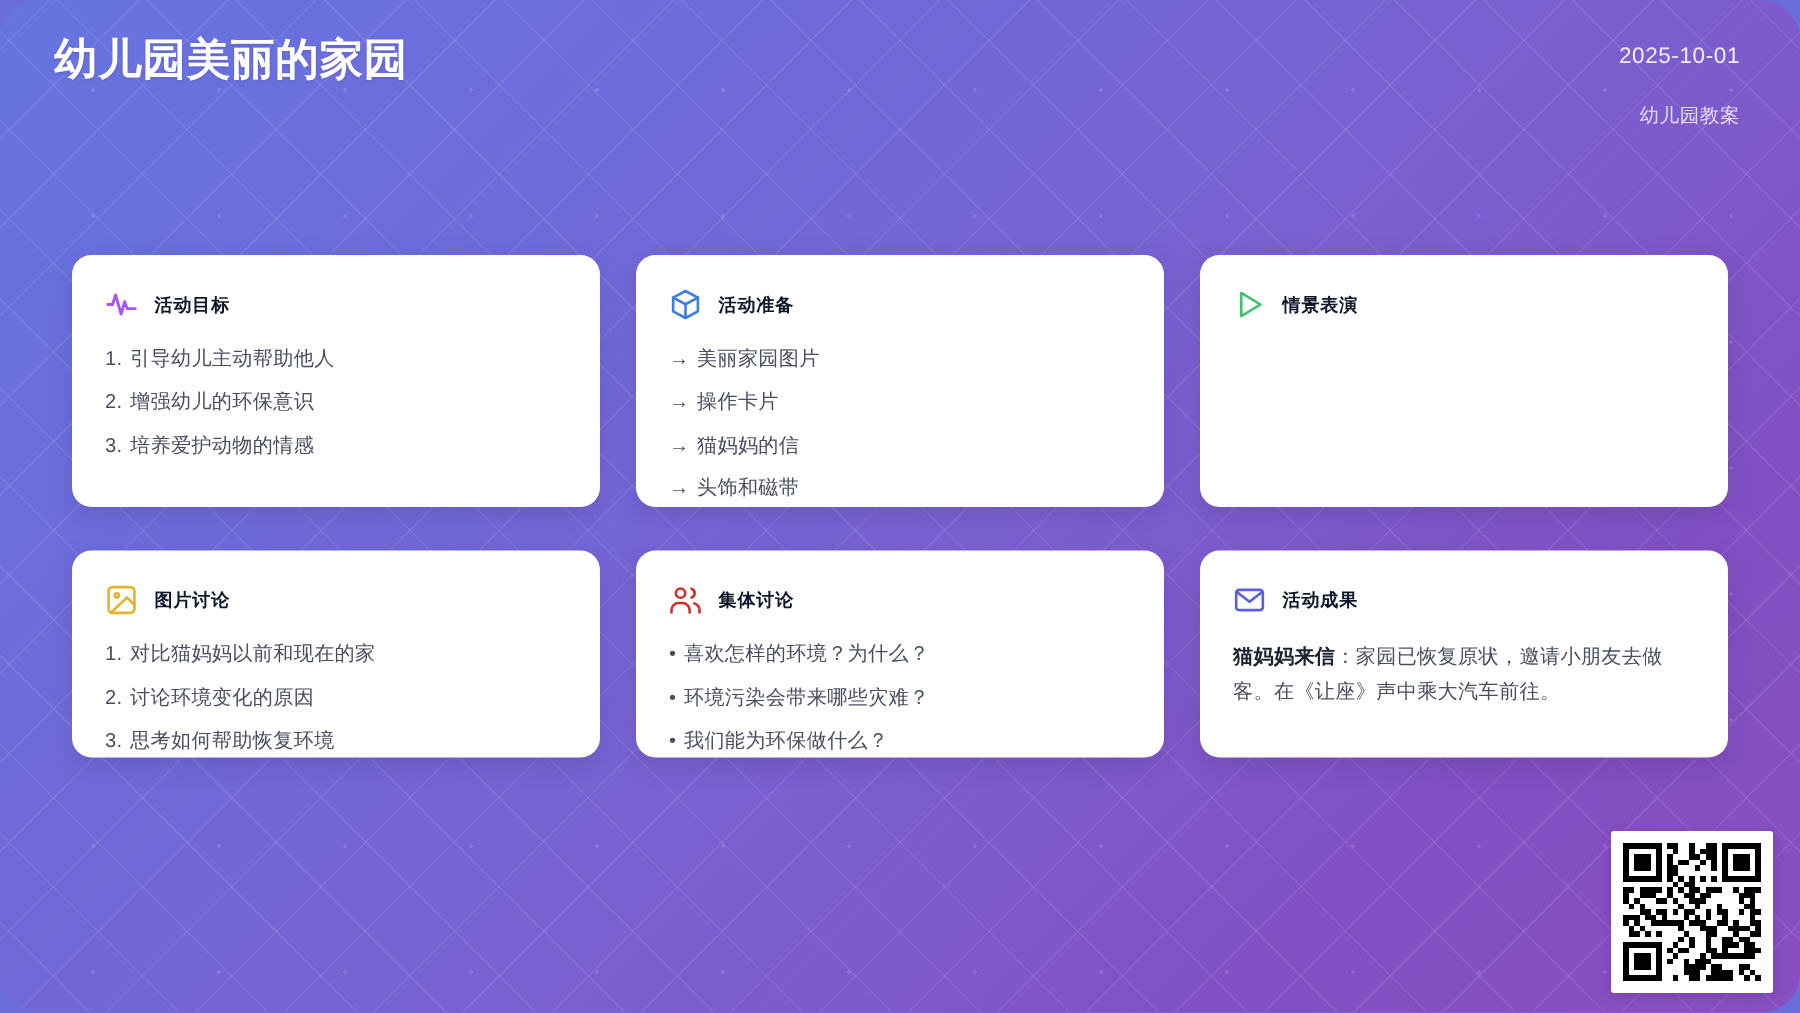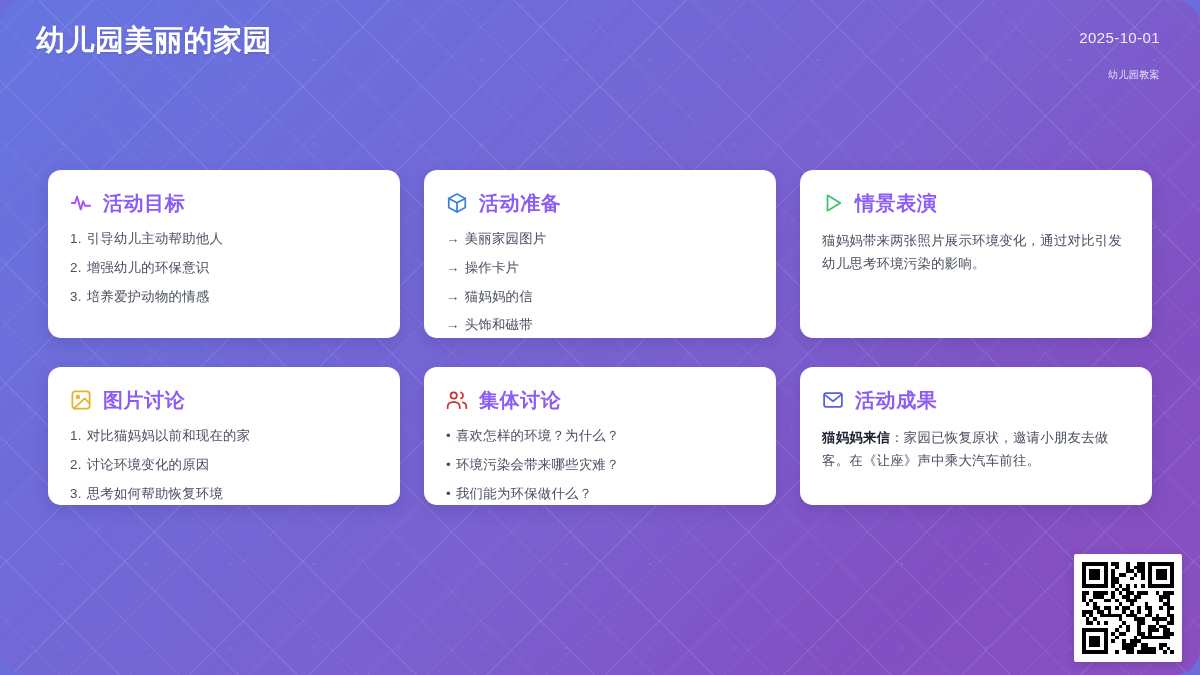--- a/index.html
+++ b/index.html
@@ -44,21 +44,21 @@
     font-size:29px; font-weight:700; color:#ffffff;
     letter-spacing:.5px; margin-bottom:13px;
     text-shadow:0 1px 2px rgba(40,25,90,.18);
   }
   .subtitle{
     font-size:18px; font-weight:600; color:#eeeaff;
     letter-spacing:.6px;
   }
   .meta{ text-align:right; line-height:1; padding-top:4px; }
   .meta .date{ font-size:15px; color:#f0ecff; letter-spacing:.4px; display:block; margin-bottom:25px; }
-  .meta .cat{ font-size:10px; color:#e4dcfa; letter-spacing:.4px; display:block; }
+  .meta .cat{ font-size:13px; color:#e4dcfa; letter-spacing:.4px; display:block; }
 
   
   .grid{
     position:absolute; left:48px; top:170px;
     width:1104px;
     display:grid;
     grid-template-columns:352px 352px 352px;
     grid-template-rows:168px 138px;
     column-gap:24px; row-gap:29px;
   }
@@ -66,21 +66,21 @@
     background:#ffffff;
     border-radius:13px;
     padding:22px 22px 16px 22px;
     box-shadow:0 5px 16px rgba(48,28,95,.17);
     overflow:hidden;
   }
   .card-head{ display:flex; align-items:center; gap:11px; margin-bottom:15px; }
   .card-icon{ width:22px; height:22px; flex:0 0 22px; display:block; }
   .card-icon svg{ display:block; width:22px; height:22px; }
   .card-title{
-    font-size:20px; font-weight:700; color:#8b5cf6; letter-spacing:.6px;
+    font-size:12px; font-weight:700; color:#0f172a; letter-spacing:.6px;
     line-height:1;
   }
 
   ul.items{ list-style:none; }
   ul.items li{
     font-size:13.4px; color:#4a4f60; line-height:1.55;
     margin-bottom:8px; letter-spacing:.25px;
     display:flex; gap:5px;
   }
   ul.items li .mk{ flex:0 0 auto; color:#4a4f60; }
@@ -173,21 +173,20 @@
       </div>
       <div class="card">
         <div class="card-head">
           <span class="card-icon">
             <svg viewBox="0 0 24 24" fill="none" stroke="#3cc36b" stroke-width="1.9" stroke-linecap="round" stroke-linejoin="round">
               <path d="M6 3.6 20 12 6 20.4z"></path>
             </svg>
           </span>
           <span class="card-title">情景表演</span>
         </div>
-        <div class="para">猫妈妈带来两张照片展示环境变化，通过对比引发幼儿思考环境污染的影响。</div>
       </div>
       <div class="card">
         <div class="card-head">
           <span class="card-icon">
             <svg viewBox="0 0 24 24" fill="none" stroke="#e3b32b" stroke-width="1.9" stroke-linecap="round" stroke-linejoin="round">
               <rect x="2.6" y="2.6" width="18.8" height="18.8" rx="3"></rect>
               <circle cx="8.6" cy="8.6" r="1.5"></circle>
               <path d="M21.4 15.6 16 10.2 4.2 21.4"></path>
             </svg>
           </span>

